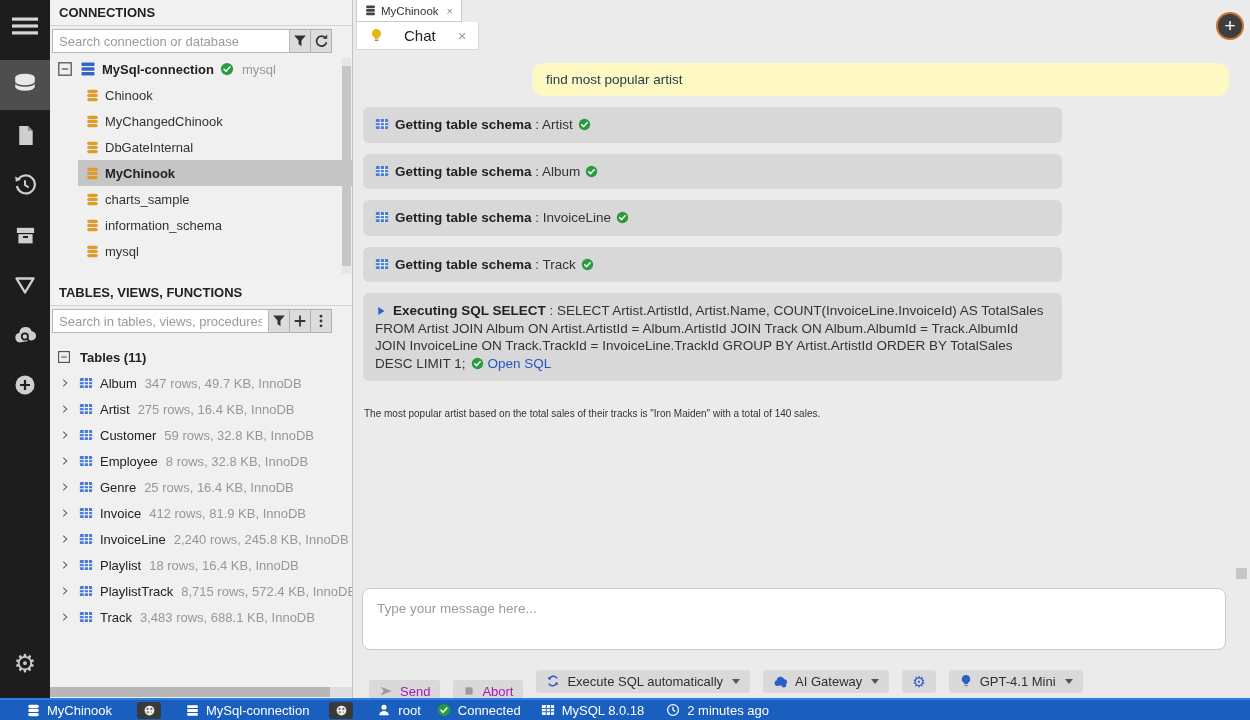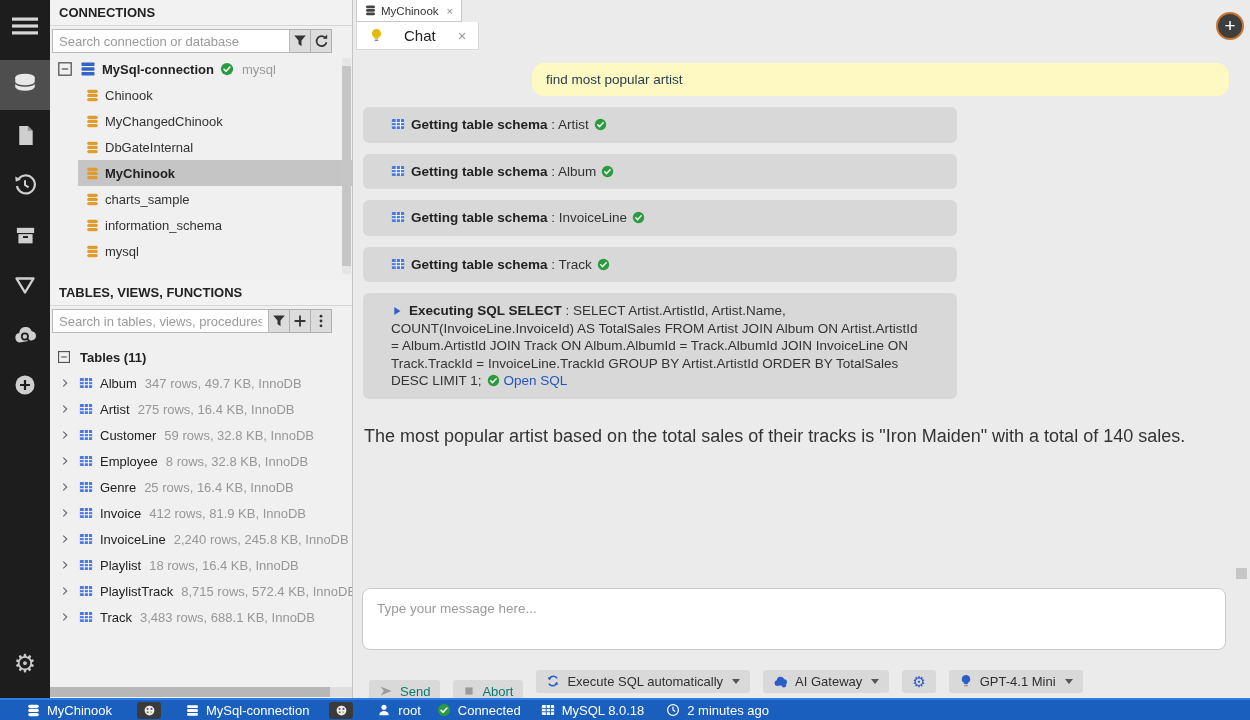--- a/index.html
+++ b/index.html
@@ -52,36 +52,36 @@
   .tab-sm { display:inline-flex; align-items:center; gap:5px; background:#fff; border:1px solid #c9c9c9; border-top:none; padding:0 8px; margin-left:2px; font-size:11.5px; color:#333; cursor:pointer; }
   .tab-sm .close { color:#888; font-size:11px; margin-left:3px; cursor:pointer; }
   .tabrow2 { height:28px; display:flex; }
   .tab-lg { display:inline-flex; align-items:center; gap:20px; background:#fff; border:1px solid #d8d8d8; border-top:none; padding:0 12px; margin-left:2px; font-size:15px; color:#222; cursor:pointer; }
   .tab-lg .close { color:#999; font-size:15px; margin-left:2px; cursor:pointer; }
   .fab { position:absolute; top:12px; right:6px; width:28px; height:28px; border-radius:50%; background:#3e3e3e; border:2px solid #c8742f; display:flex; align-items:center; justify-content:center; cursor:pointer; z-index:8; }
   .fab span { color:#fff; font-size:19px; line-height:1; margin-top:-2px; }
 
   .chat { position:absolute; left:0; top:50px; width:896px; height:530px; overflow:hidden; }
   .bubble { margin:13px 21px 0 178px; background:#fef9c3; border-radius:12px; padding:9px 14px; font-size:13.5px; color:#27414f; }
-  .card { width:594px; margin:11px 0 3px 9px; background:#d8d8d8; border-radius:6px; padding:9px 28px; font-size:13.5px; line-height:17.5px; color:#333; }
+  .card { width:699px; margin:11px 0 3px 9px; background:#d8d8d8; border-radius:6px; padding:9px 12px; font-size:13.5px; line-height:17.5px; color:#333; }
   .card:first-of-type { margin-top:12px; }
   .card b { color:#222; }
   .card .inl { display:inline-block; vertical-align:-2px; margin-right:6px; }
   .card .chk { display:inline-block; vertical-align:-2px; margin-left:5px; }
   .sql-link { color:#2456c0; text-decoration:none; margin-left:4px; cursor:pointer; }
-  .answer { margin:27px 0 0 10px; font-size:18px; color:#333; }
+  .answer { margin:27px 0 0 10px; font-size:10px; color:#333; }
 
   .composer { position:absolute; left:8px; top:588px; width:864px; height:62px; background:#fff; border:1px solid #c9c9c9; border-radius:8px; }
   .composer textarea { width:100%; height:100%; border:none; outline:none; resize:none; background:transparent; font-family:inherit; font-size:13.5px; color:#333; padding:12px 14px; }
   .composer textarea::placeholder { color:#9a9a9a; }
   .chat-thumb { position:absolute; right:3px; top:568px; width:11px; height:11px; background:#c6c6c6; cursor:pointer; }
 
   .toolbar { position:absolute; left:0; bottom:0; width:896px; height:34px; display:flex; align-items:center; gap:13px; padding-left:15px; background:#ebebeb; }
   .tb-btn { display:inline-flex; align-items:center; gap:7px; height:23px; background:#d9d9d9; border-radius:3px; padding:0 10px; font-size:13px; color:#2f2f2f; cursor:pointer; }
-  .tb-disabled { color:#0f766e;margin-top:20px; }
+  .tb-disabled { color:#a21caf;margin-top:20px; }
   .caret { width:0; height:0; border-left:4px solid transparent; border-right:4px solid transparent; border-top:5px solid #555; margin-left:2px; }
   .blue { color:#2b5ec6; }
   .gear-glyph { font-size:15px; line-height:1; }
 
   
   .statusbar { position:absolute; left:0; bottom:0; width:1250px; height:22px; background:#1b5fbe; border-top:2px solid #2f7ce7; display:flex; align-items:center; color:#fff; font-size:13px; z-index:9; }
   .sb-item { display:flex; align-items:center; gap:7px; white-space:nowrap; }
   .palette-box { width:24px; height:17px; background:#3a3a3a; border-radius:3px; display:flex; align-items:center; justify-content:center; cursor:pointer; }
 </style>
 </head>

